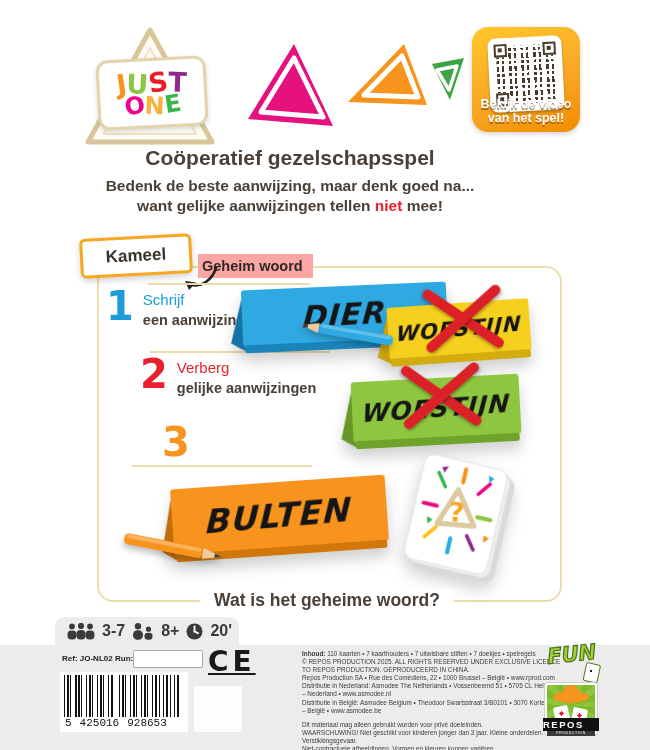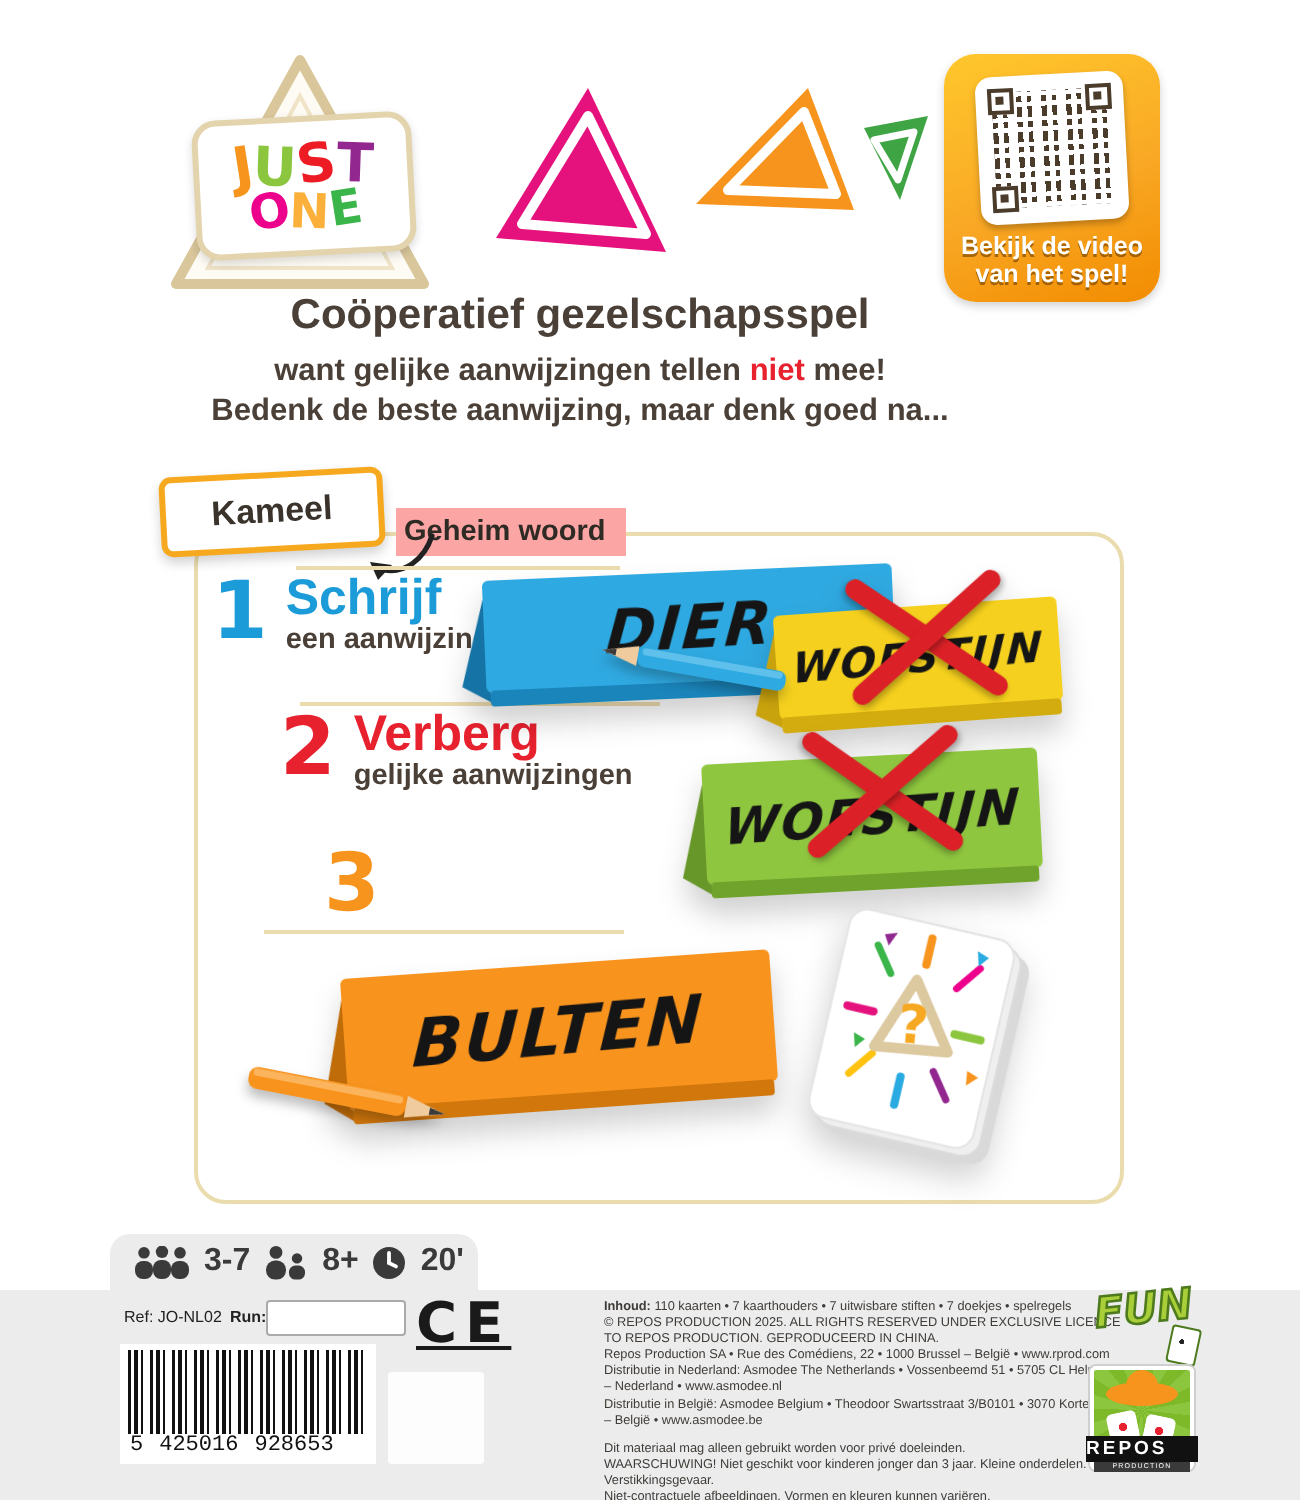--- a/index.html
+++ b/index.html
@@ -22,21 +22,21 @@
   .lt{display:inline-block;}
   .lt:nth-child(odd){transform:rotate(-6deg);}
   .lt:nth-child(even){transform:rotate(5deg) translateY(1px);}
   .c-j{color:#F7941D}.c-u{color:#8CC63F}.c-s{color:#ED1C24}.c-t{color:#92278F}
   .c-o{color:#EC008C}.c-n{color:#FBB03B}.c-e{color:#39B54A}
 
   
   .tri-group{left:236px;top:36px;width:232px;height:100px;}
 
   
-  .qr-panel{left:472px;top:27px;width:108px;height:124px;border-radius:16px;cursor:pointer;
+  .qr-panel{left:472px;top:27px;width:108px;height:105px;border-radius:16px;cursor:pointer;
             background:linear-gradient(160deg,#FFC72C 0%,#F9A825 55%,#F28C00 100%);
             box-shadow:0 2px 5px rgba(0,0,0,.18);}
   .qr-card{position:absolute;left:17px;top:10px;width:74px;height:74px;background:#fff;
            border-radius:8px;transform:rotate(-3deg);box-shadow:0 2px 3px rgba(0,0,0,.25);}
   .qr-tex{position:absolute;inset:8px;background:
       repeating-linear-gradient(0deg,#fff 0 2.4px,transparent 2.4px 5.2px,#fff 5.2px 7.4px,transparent 7.4px 12.6px),
       repeating-linear-gradient(90deg,#4a3b2a 0 2.6px,transparent 2.6px 5.4px,#4a3b2a 5.4px 7.6px,transparent 7.6px 12.4px);}
   .fq{position:absolute;width:13px;height:13px;border:2.5px solid #4a3b2a;background:#fff;box-sizing:border-box;}
   .fq::after{content:"";position:absolute;left:2px;top:2px;width:4px;height:4px;background:#4a3b2a;}
   .fq.a{left:6px;top:6px}.fq.b{right:6px;top:6px}.fq.c{left:6px;bottom:6px}
@@ -60,21 +60,21 @@
                 padding:0 10px 0 4px;font-size:14.5px;font-weight:bold;color:#2E2A24;}
   .arrow{left:182px;top:266px;width:38px;height:28px;}
   .sep{height:2px;background:#EBDCAE;}
   .sep1{left:148px;top:283px;width:162px;}
   .sep2{left:150px;top:351px;width:180px;}
   .sep3{left:132px;top:465px;width:180px;}
 
   
   .step{display:flex;gap:9px;align-items:flex-start;}
   .step-num{font-size:40px;font-weight:900;line-height:34px;font-family:"DejaVu Sans",sans-serif;}
-  .step-title{font-size:25px;font-weight:700;line-height:21px;}
+  .step-title{font-size:15px;font-weight:400;line-height:21px;}
   .step-sub{font-size:14.5px;font-weight:bold;color:#4A4038;margin-top:2px;}
   .step1{left:106px;top:289px}.step2{left:140px;top:357px}.step3{left:162px;top:425px}
   .blue{color:#1B9BD7}.red{color:#E8212E}.orange{color:#F7941D}
 
   
   .tent{filter:drop-shadow(0 9px 7px rgba(0,0,0,.18));}
   .tent-face{position:absolute;inset:0;border-radius:3px;display:flex;align-items:center;justify-content:center;}
   .tent-base{position:absolute;left:1%;right:1%;bottom:-7px;height:8px;border-radius:2px;}
   .tent-fold{position:absolute;left:-12px;top:2px;width:14px;height:105%;
              clip-path:polygon(100% 0,100% 100%,0 86%);}
@@ -110,21 +110,21 @@
   .question{left:327px;top:589px;transform:translateX(-50%);background:#fff;height:22px;
             line-height:22px;padding:0 14px;font-size:17.5px;font-weight:800;color:#4A4038;white-space:nowrap;}
 
   
   .stats-tab{left:55px;top:617px;width:184px;height:28px;background:#ECECEC;
              border-radius:10px 10px 0 0;display:flex;align-items:center;gap:7px;
              padding-left:12px;box-sizing:border-box;}
   .stat-val{font-size:16px;font-weight:700;color:#3a3a3a;}
   .footer-band{left:0;top:645px;width:650px;height:105px;background:#ECECEC;}
 
-  .ref-code{left:62px;top:654px;font-size:8px;font-weight:normal;color:#222;}
+  .ref-code{left:62px;top:654px;font-size:8px;font-weight:bold;color:#222;}
   .run-label{left:115px;top:654px;font-size:8px;font-weight:bold;color:#222;}
   .run-box{left:133px;top:650px;width:68px;height:16px;background:#fff;border:1px solid #aaa;border-radius:2px;}
   .ce-mark{left:208px;top:645px;font-size:28px;font-weight:bold;color:#1a1a1a;
            font-family:"DejaVu Sans",sans-serif;letter-spacing:4px;text-decoration:underline;}
   .barcode{left:60px;top:672px;width:128px;height:60px;background:#fff;padding:3px 4px;box-sizing:border-box;}
   .bars{height:42px;background:
         repeating-linear-gradient(90deg,#111 0 1.5px,transparent 1.5px 3px,#111 3px 5px,
         transparent 5px 6.5px,#111 6.5px 7.5px,transparent 7.5px 11px);}
   .bar-digits{display:flex;gap:8px;justify-content:flex-start;font-family:"Liberation Mono",monospace;
               font-size:11px;color:#111;line-height:12px;padding-left:1px;}
@@ -201,22 +201,22 @@
       <div class="fq c"></div>
     </div>
     <div class="qr-label">
       <div>Bekijk de video</div>
       <div>van het spel!</div>
     </div>
   </div>
 
   <div class="abs intro-heading">Coöperatief gezelschapsspel</div>
   <div class="abs intro-text">
+    <div>Bedenk de beste aanwijzing, maar denk goed na...</div>
     <div><span>want gelijke aanwijzingen tellen</span> <span class="em-red">niet</span> <span>mee!</span></div>
-    <div>Bedenk de beste aanwijzing, maar denk goed na...</div>
   </div>
 
   <div class="abs demo-frame"></div>
   <div class="abs secret-card">Kameel</div>
   <div class="abs secret-label">Geheim woord</div>
   <div class="abs arrow">
     <svg width="38" height="28" viewBox="0 0 38 28">
       <path d="M34,2 C30,14 20,21 10,19" stroke="#222" stroke-width="2.6" fill="none" stroke-linecap="round"></path>
       <polygon points="3,15 14,16.5 7,24" fill="#222"></polygon>
     </svg>
@@ -316,20 +316,21 @@
       <polygon points="68,10 74,12 70,17" fill="#29ABE2"></polygon>
       <polygon points="76,68 82,70 77,75" fill="#F7941D"></polygon>
       <polygon points="18,62 24,64 20,69" fill="#39B54A"></polygon>
       <g transform="rotate(-8 45 50)">
         <polygon points="45,30 63,64 27,64" fill="#fff" stroke="#DCC9A0" stroke-width="5" stroke-linejoin="round"></polygon>
         <text x="45" y="61" text-anchor="middle" font-size="26" font-weight="bold" fill="#F7A823" font-family="DejaVu Sans">?</text>
       </g>
     </svg>
   </div>
 
+  <div class="abs question">Wat is het geheime woord?</div>
 
   <div class="abs stats-tab">
     <svg width="28" height="17" viewBox="0 0 28 17">
       <g fill="#3a3a3a">
         <circle cx="5" cy="3.4" r="2.9"></circle>
           <circle cx="14" cy="2.9" r="3.1"></circle>
           <circle cx="23" cy="3.4" r="2.9"></circle>
         <rect x="0.5" y="7.5" width="9" height="9" rx="4"></rect>
           <rect x="9.5" y="7" width="9" height="9.5" rx="4"></rect>
           <rect x="18.5" y="7.5" width="9" height="9" rx="4"></rect>

